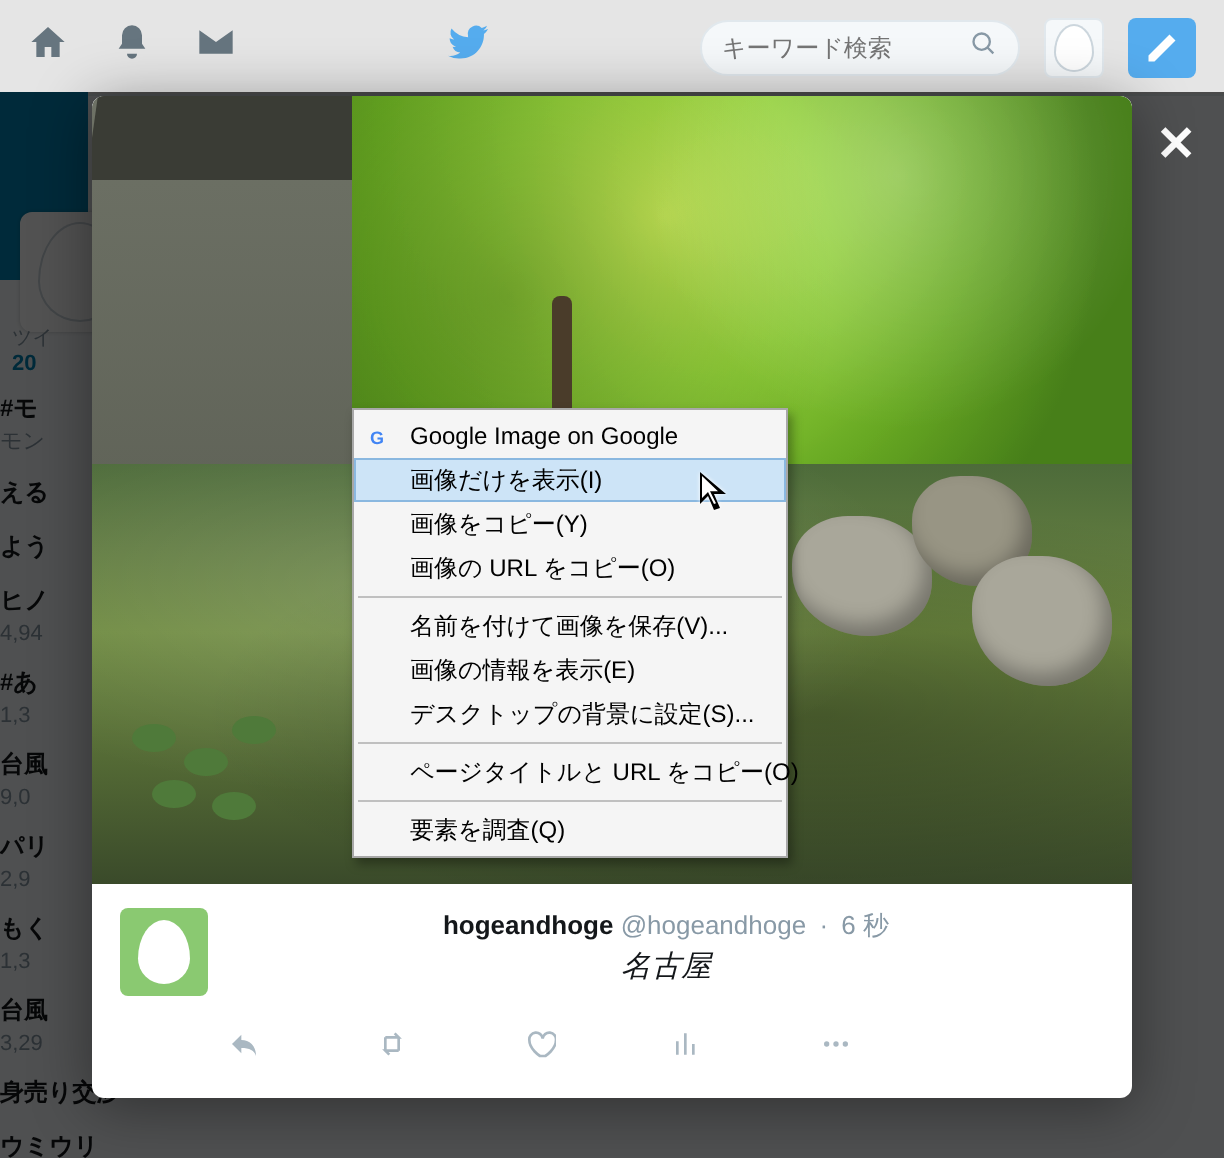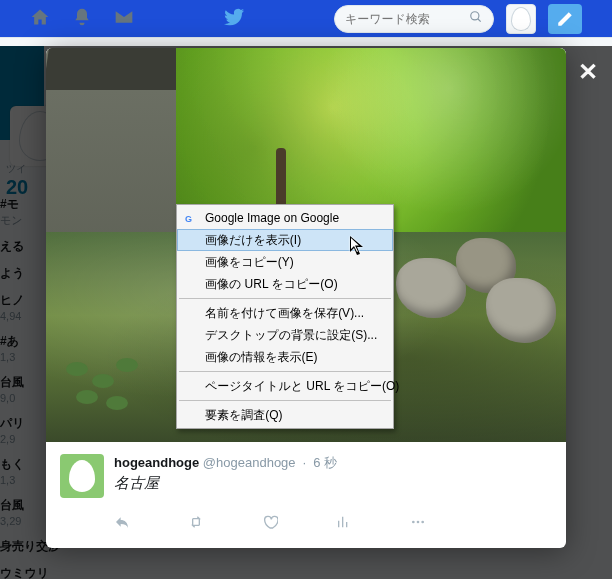--- a/index.html
+++ b/index.html
@@ -1,40 +1,40 @@
 <!DOCTYPE html>
 <html><head>
 <meta charset="utf-8">
 <style>
 * { margin: 0; padding: 0; box-sizing: border-box; font-family: "Helvetica Neue", Arial, "Hiragino Kaku Gothic ProN", "Meiryo", sans-serif; }
 body { width: 612px; height: 579px; overflow: hidden; background: #f5f8fa; position: relative; }
 
 
-.topnav { height: 38px; background: #1d4ed8; border-bottom: 1px solid #e1e8ed; display: flex; align-items: center; padding: 0 30px; }
+.topnav { height: 48px; background: #e5e5e5; border-bottom: 1px solid #e1e8ed; display: flex; align-items: center; padding: 0 14px; }
 .topnav .nav-icons { display: flex; gap: 22px; color: #66757f; }
 .topnav .nav-icons svg { width: 20px; height: 20px; fill: #66757f; }
 .topnav .center { flex: 1; display: flex; justify-content: center; }
 .topnav .center svg { width: 22px; height: 22px; fill: #55acee; }
 .topnav .right { display: flex; align-items: center; gap: 12px; }
 .searchbox { background: #f5f8fa; border: 1px solid #e1e8ed; border-radius: 14px; height: 28px; width: 160px; display: flex; align-items: center; padding: 0 10px; font-size: 12px; color: #8899a6; }
 .searchbox input { border: none; background: transparent; outline: none; width: 100%; font-size: 12px; color: #333; }
 .avatar-sm { width: 30px; height: 30px; border-radius: 4px; background: #f5f8fa; border: 1px solid #e1e8ed; display:flex;align-items:center;justify-content:center;}
 .avatar-sm .egg { width: 18px; height: 22px; background: #fff; border-radius: 50% 50% 50% 50% / 60% 60% 40% 40%; box-shadow: 0 0 0 1px #ccd6dd;}
 .tweetbtn { width: 34px; height: 30px; background: #55acee; border-radius: 4px; display:flex;align-items:center;justify-content:center; color:#fff; }
 
 
 .bgcontent { position: absolute; top: 46px; left: 0; width: 612px; height: 533px; }
 .blurlist { position:absolute; left:0; top:150px; display:flex; flex-direction:column; gap:10px; }
 .blurlist .row { font-size: 12px; color:#333; }
 .blurlist .row b { color:#14171a; font-weight:bold; }
 .blurlist .row .sub { color:#8899a6; font-size:11px; }
 .bluehead { position:absolute; left:0; top:0; width:44px; height:94px; background:#0084b4; }
 .profcard { position:absolute; left:10px; top:60px; width:60px; height:60px; background:#fff; border-radius:6px; display:flex;align-items:center;justify-content:center; border:4px solid #fff; box-shadow:0 0 2px rgba(0,0,0,.2);}
 .profcard .egg { width:40px; height:48px; background:#fff; border-radius:50% 50% 50% 50% / 60% 60% 40% 40%; box-shadow:0 0 0 1px #ccd6dd;}
-.stat20 { position:absolute; left:6px; top:130px; font-size:20px; font-weight:bold; color:#0084b4; }
+.stat20 { position:absolute; left:6px; top:130px; font-size:11px; font-weight:bold; color:#0084b4; }
 .stat-lbl { position:absolute; left:6px; top:116px; font-size:10px; color:#8899a6;text-align:right; }
 
 
 .overlay { position: absolute; inset: 0; top:46px; background: rgba(0,0,0,0.68); }
 
 
 .modal { position: absolute; top: 48px; left: 50%; transform: translateX(-50%); width: 520px; background: #fff; border-radius: 6px; overflow: hidden; box-shadow: 0 4px 30px rgba(0,0,0,.4); }
 .close-x { position: absolute; top: 58px; left: 50%; margin-left: 272px; color: #fff; font-size: 24px; cursor: pointer; font-weight: bold; user-select:none; }
 .modal-img { width: 520px; height: 394px; position: relative; overflow: hidden; }
 
@@ -56,21 +56,21 @@
 .lilies span:nth-child(1){left:0;top:10px;}
 .lilies span:nth-child(2){left:26px;top:22px;}
 .lilies span:nth-child(3){left:50px;top:6px;}
 .lilies span:nth-child(4){left:10px;top:38px;}
 .lilies span:nth-child(5){left:40px;top:44px;}
 .trunk{position:absolute;left:230px;top:100px;width:10px;height:140px;background:#4a3c2a;border-radius:4px;}
 
 .modal-body { padding: 12px 14px 8px; display: flex; gap: 10px; }
 .avatar-md { width: 44px; height: 44px; border-radius: 4px; background: #8ac971; display:flex;align-items:center;justify-content:center; flex-shrink:0;}
 .avatar-md .egg { width: 26px; height: 32px; background: #fff; border-radius: 50% 50% 50% 50% / 60% 60% 40% 40%; }
-.tweet-text { flex:1; }
+.tweet-text { flex:1;text-align:center; }
 .handle { font-size: 13px; }
 .handle .name { font-weight: bold; color: #14171a; }
 .handle .user { color: #8899a6; }
 .handle .dot { color: #8899a6; padding: 0 3px; }
 .handle .time { color: #8899a6; }
 .tweet-body { font-size: 15px; color: #14171a; margin-top: 2px; font-style: italic; }
 .actions { display: flex; gap: 58px; padding: 8px 16px 14px 68px; color: #aab8c2; }
 .actions svg { width: 16px; height: 16px; fill: #aab8c2; }
 
 
@@ -204,22 +204,22 @@
   </div>
 </div>
 
 <div class="ctxmenu">
     <div class="item"><span class="gico"></span><span>Google Image on Google</span></div>
     <div class="item hover"><span>画像だけを表示(I)</span></div>
     <div class="item"><span>画像をコピー(Y)</span></div>
     <div class="item"><span>画像の URL をコピー(O)</span></div>
     <div class="sep"></div>
     <div class="item"><span>名前を付けて画像を保存(V)...</span></div>
+    <div class="item"><span>画像の情報を表示(E)</span></div>
     <div class="item"><span>デスクトップの背景に設定(S)...</span></div>
-    <div class="item"><span>画像の情報を表示(E)</span></div>
     <div class="sep"></div>
     <div class="item"><span>ページタイトルと URL をコピー(O)</span></div>
     <div class="sep"></div>
     <div class="item"><span>要素を調査(Q)</span></div>
   </div>
 
 <div class="cursor">
   <svg viewBox="0 0 14 20">
       <path d="M0 0l0 16 4-4 3 7 3-1-3-7 6 0z" fill="#000"></path>
       <path d="M1 2l0 11 3-3 3 6 1-.4-3-6 4 0z" fill="#fff"></path>

